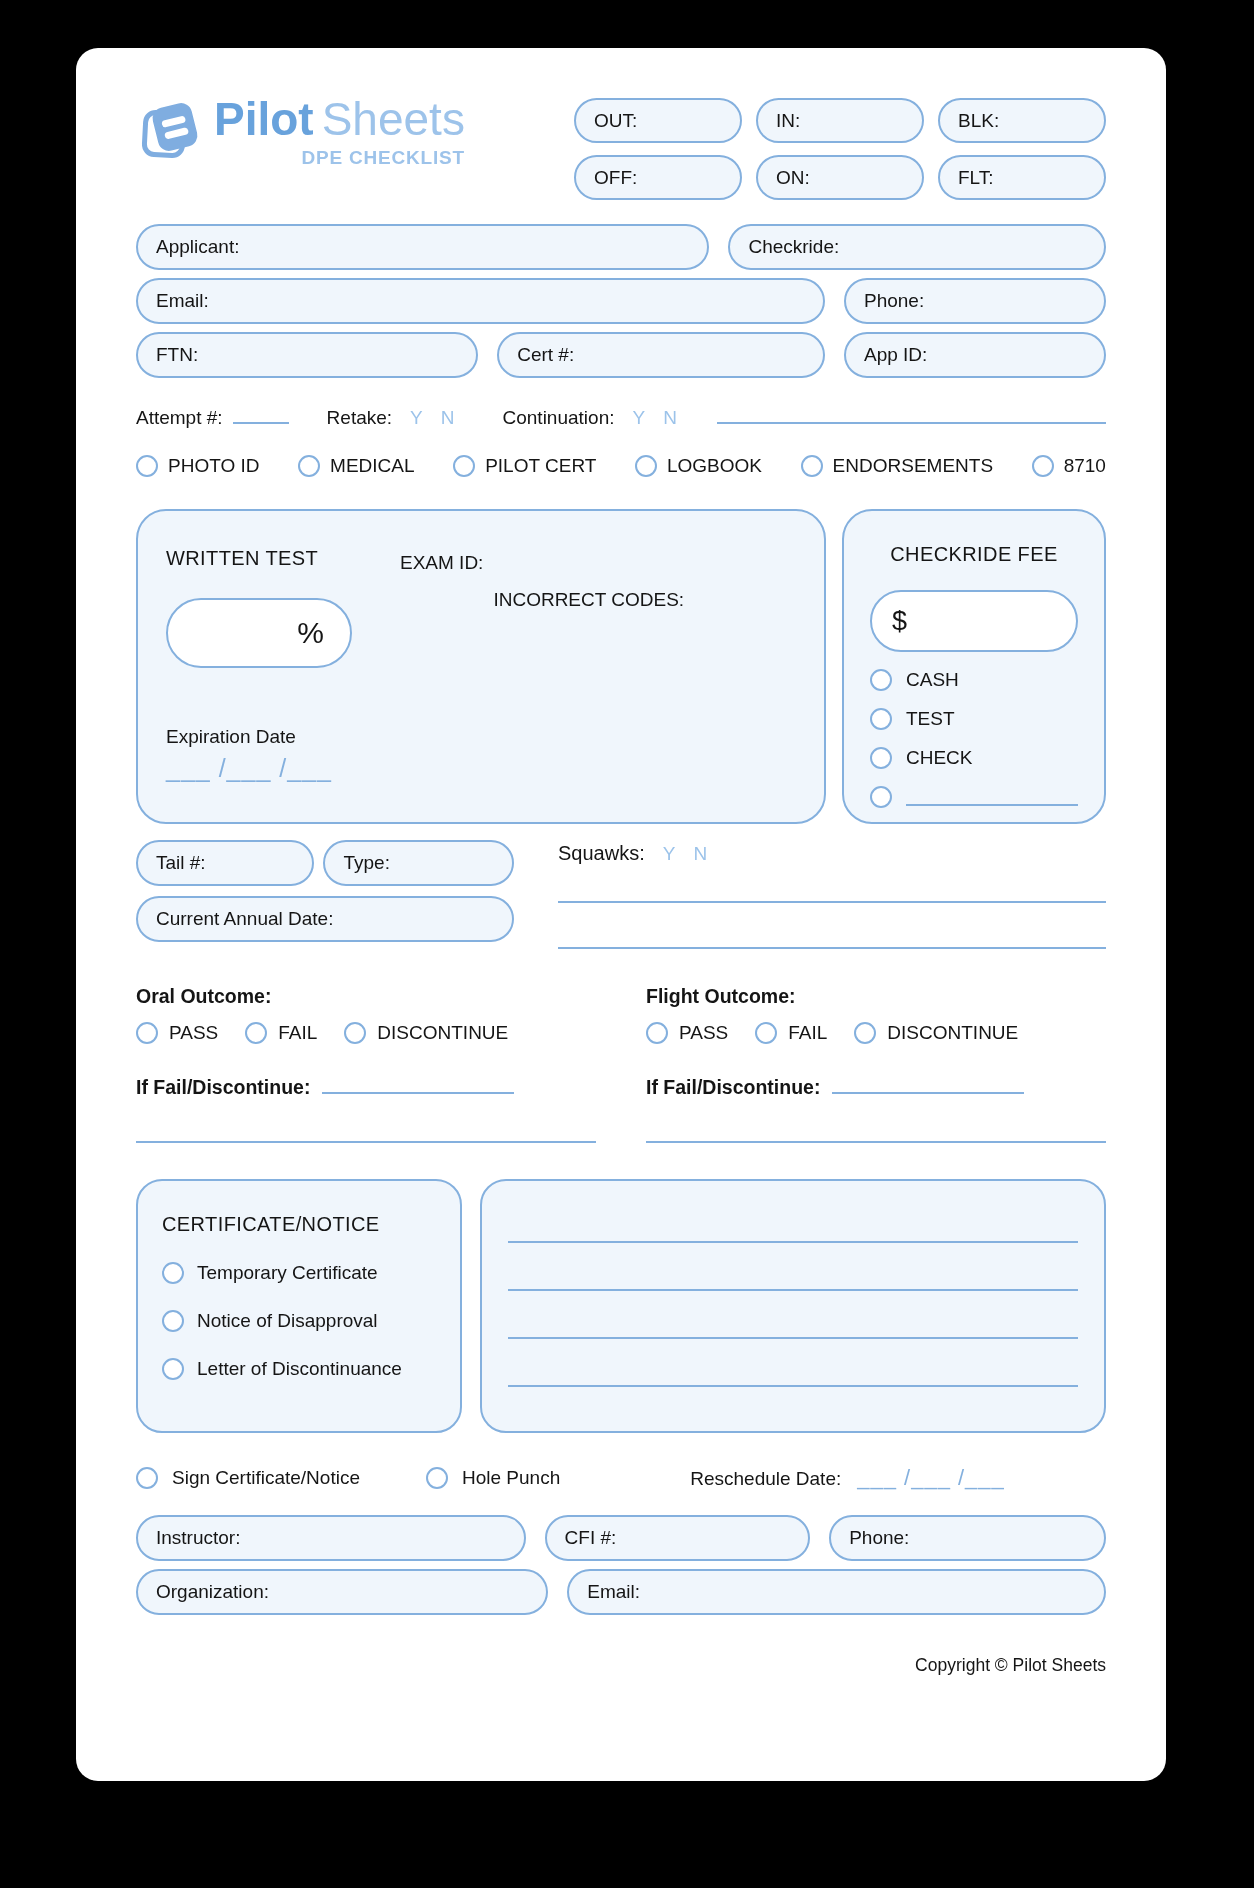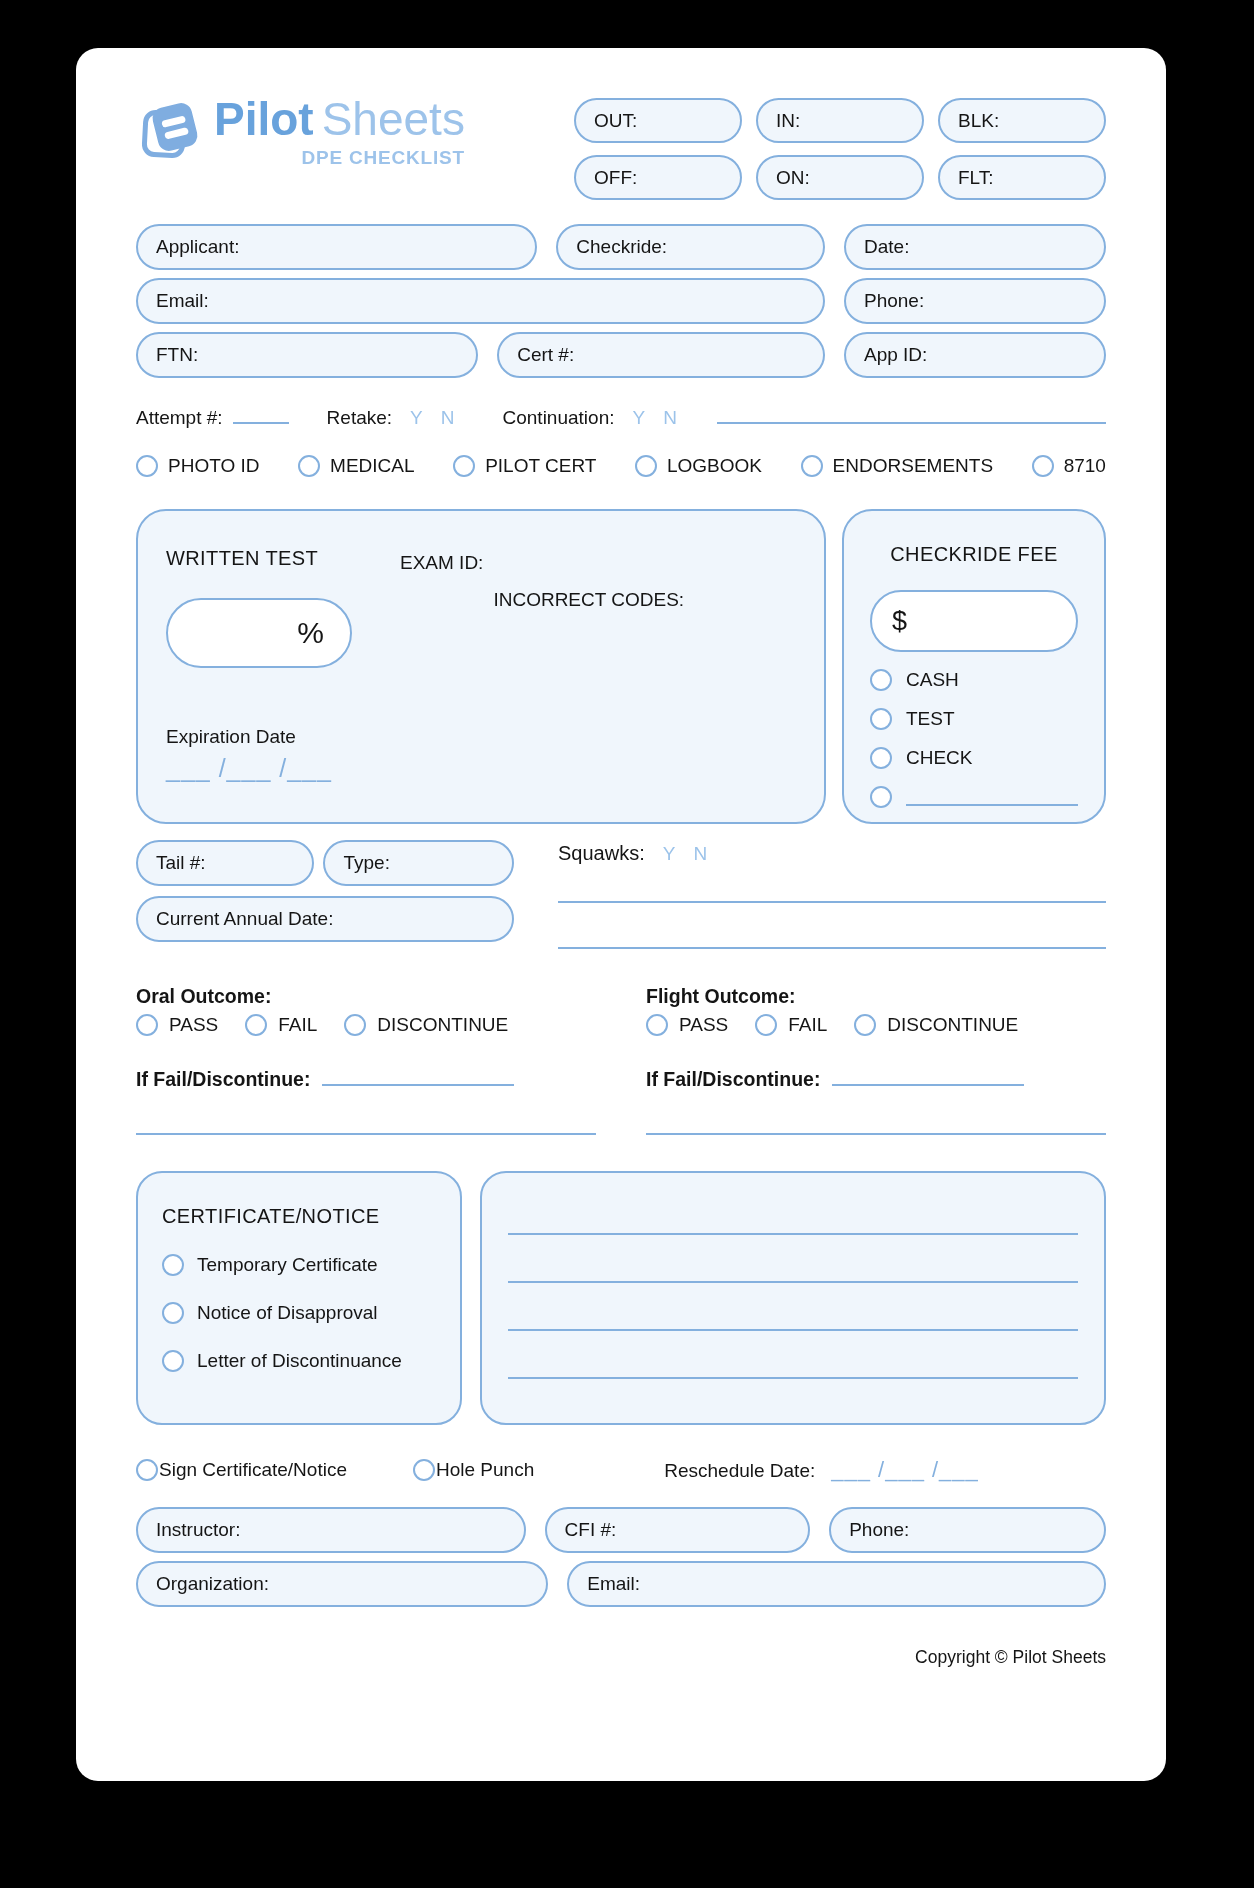--- a/index.html
+++ b/index.html
@@ -95,34 +95,34 @@
   .tail-row { display:flex; gap:9px; }
   .tail-pill { flex:0.92; } .type-pill { flex:1; }
   .annual-pill { margin-top:10px; }
   .squawks-col { flex:1; }
   .squawks-head { font-size:20px; display:flex; align-items:baseline; margin-top:2px; }
   .sq-line1 { margin-top:36px; } .sq-line2 { margin-top:44px; }
   
   .outcome-section { display:flex; gap:50px; margin-top:36px; }
   .outcome-col { flex:1; }
   .bold-label { font-weight:700; font-size:19.5px; }
-  .outcome-radios { display:flex; align-items:center; gap:27px; margin-top:6px; font-size:19px; }
+  .outcome-radios { display:flex; align-items:center; gap:27px; margin-top:14px; font-size:19px; }
   .outcome-radios .check-item { gap:11px; }
   .fail-row { display:flex; align-items:baseline; margin-top:30px; }
   .fail-row .line { width:192px; height:20px; margin-left:12px; }
   .outcome-bottom-line { margin-top:42px; }
   
   .cert-section { display:flex; gap:18px; margin-top:36px; }
   .cert-box { width:326px; flex:none; height:254px; border-radius:26px; padding:32px 24px; }
   .cert-opt { display:flex; align-items:center; gap:13px; margin-top:26px; font-size:19px; }
   .notes-box { flex:1; height:254px; border-radius:26px; padding:60px 26px 0 26px; }
   .notes-box .line { margin-bottom:46px; }
   
   .sign-row { display:flex; align-items:center; margin-top:32px; font-size:19px; }
-  .sign-row .check-item { gap:1px; }
+  .sign-row .check-item { gap:14px; }
   .hole-item { margin-left:66px; }
   .resched-group { margin-left:130px; display:flex; align-items:baseline; }
   .resched-blank { font-size:22px; color:var(--blue-line); margin-left:16px; letter-spacing:1px; }
   .contact-rows { margin-top:24px; }
   .copyright { text-align:right; font-size:17.5px; margin-top:40px; }
   
   .logo-icon { flex:none; margin-top:2px; }
 </style>
 </head>
 <body>
@@ -168,23 +168,20 @@
     </div>
   </div>
 
   <div class="row">
     <div class="pill flex-158">
         <span>Applicant:</span>
       </div>
     <div class="pill flex-1">
         <span>Checkride:</span>
       </div>
-    <div class="pill w-right">
-        <span>Date:</span>
-      </div>
   </div>
   <div class="row">
     <div class="pill flex-1">
         <span>Email:</span>
       </div>
     <div class="pill w-right">
         <span>Phone:</span>
       </div>
   </div>
   <div class="row">

